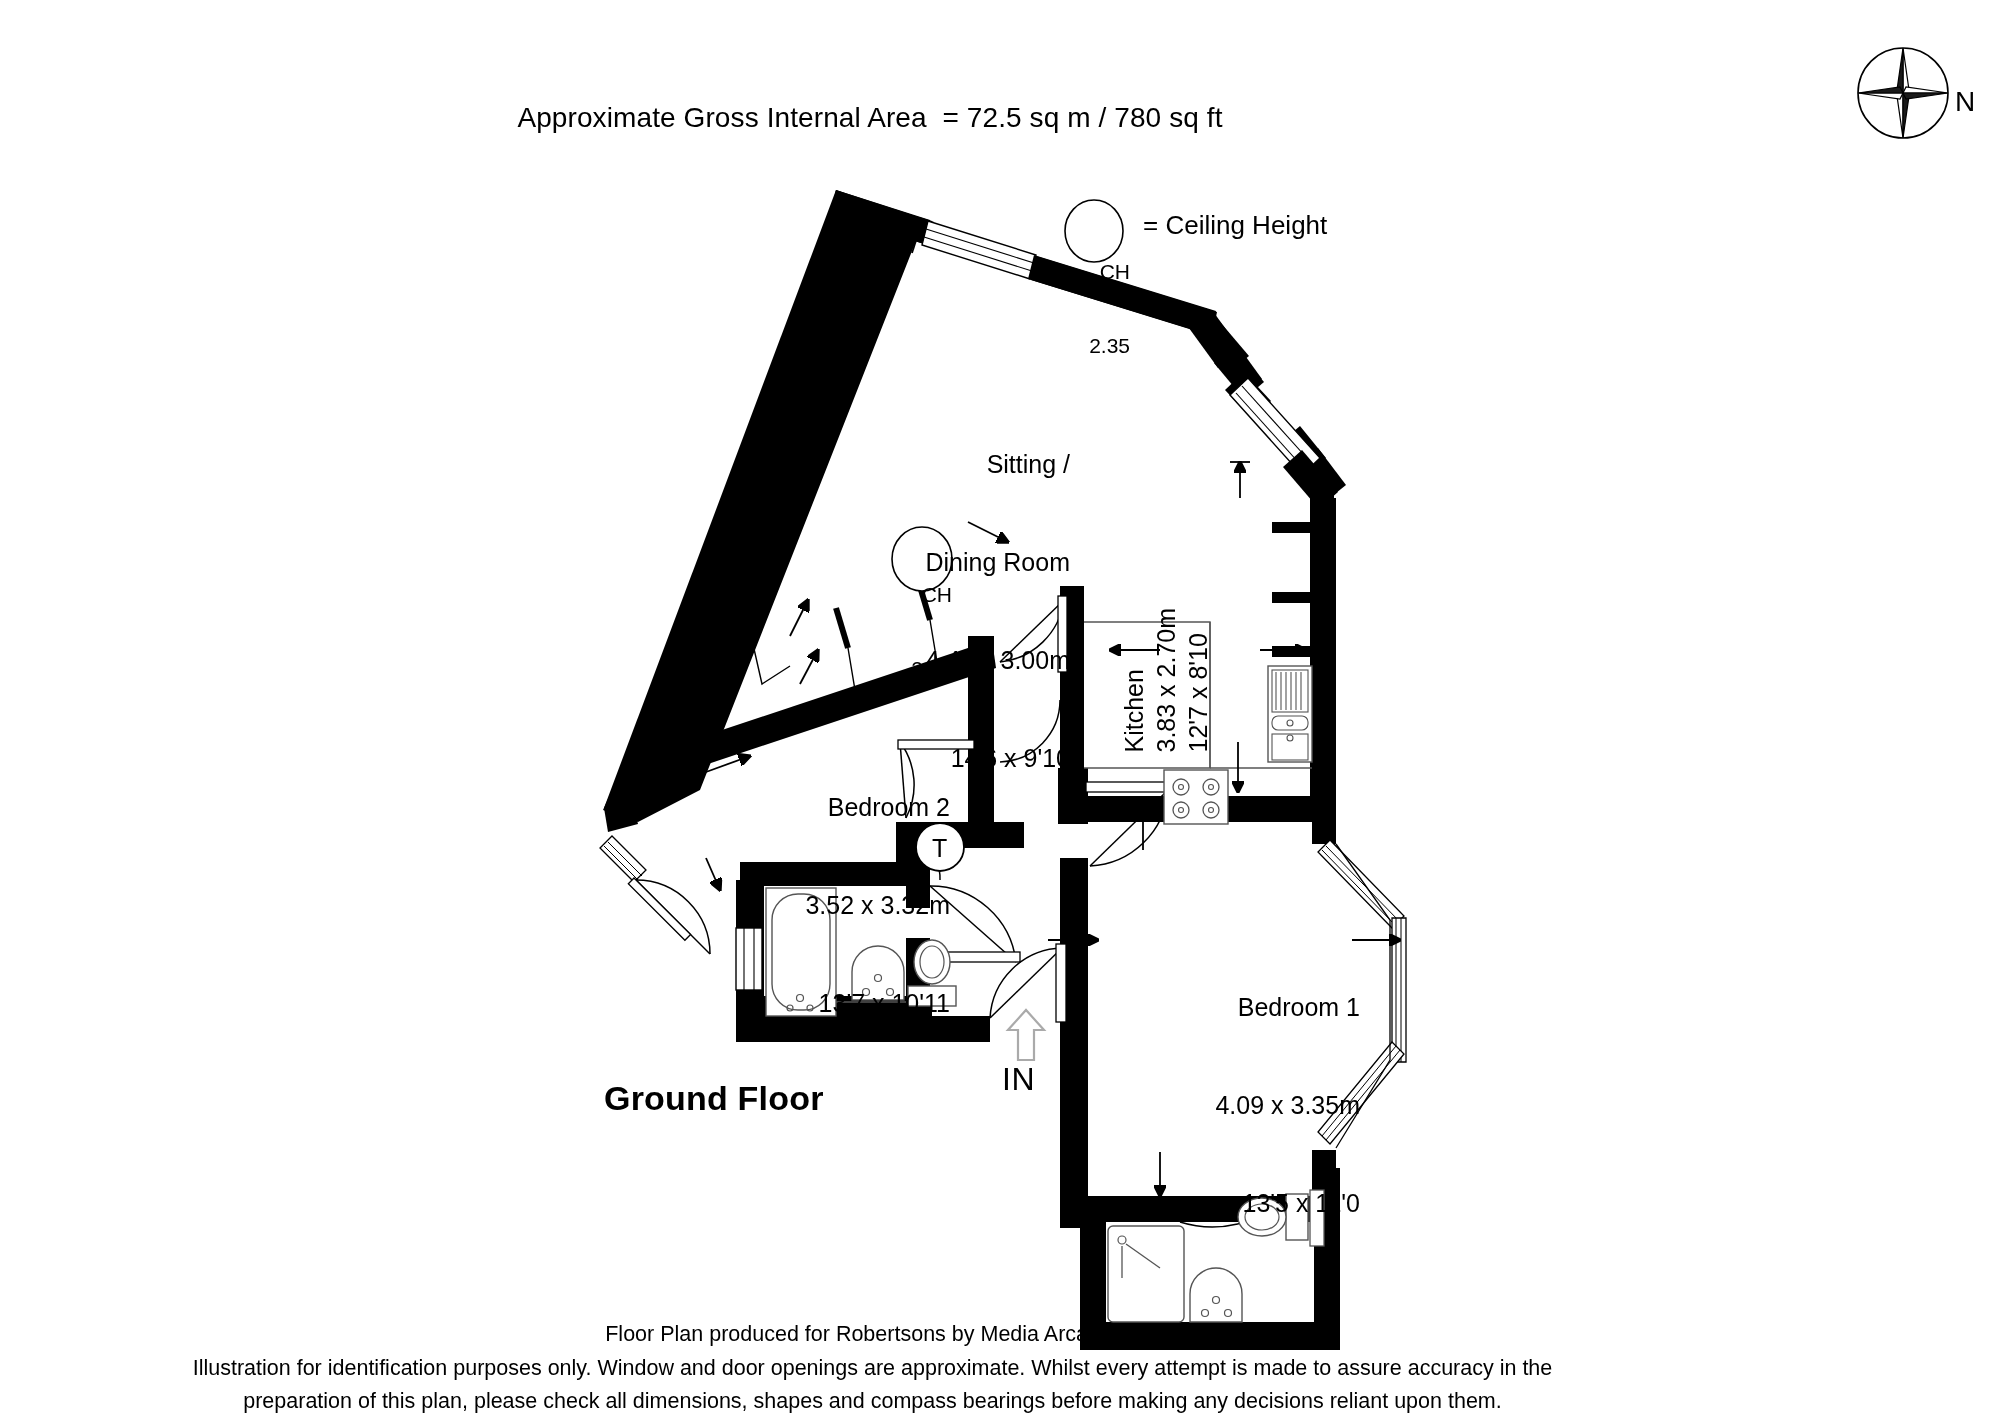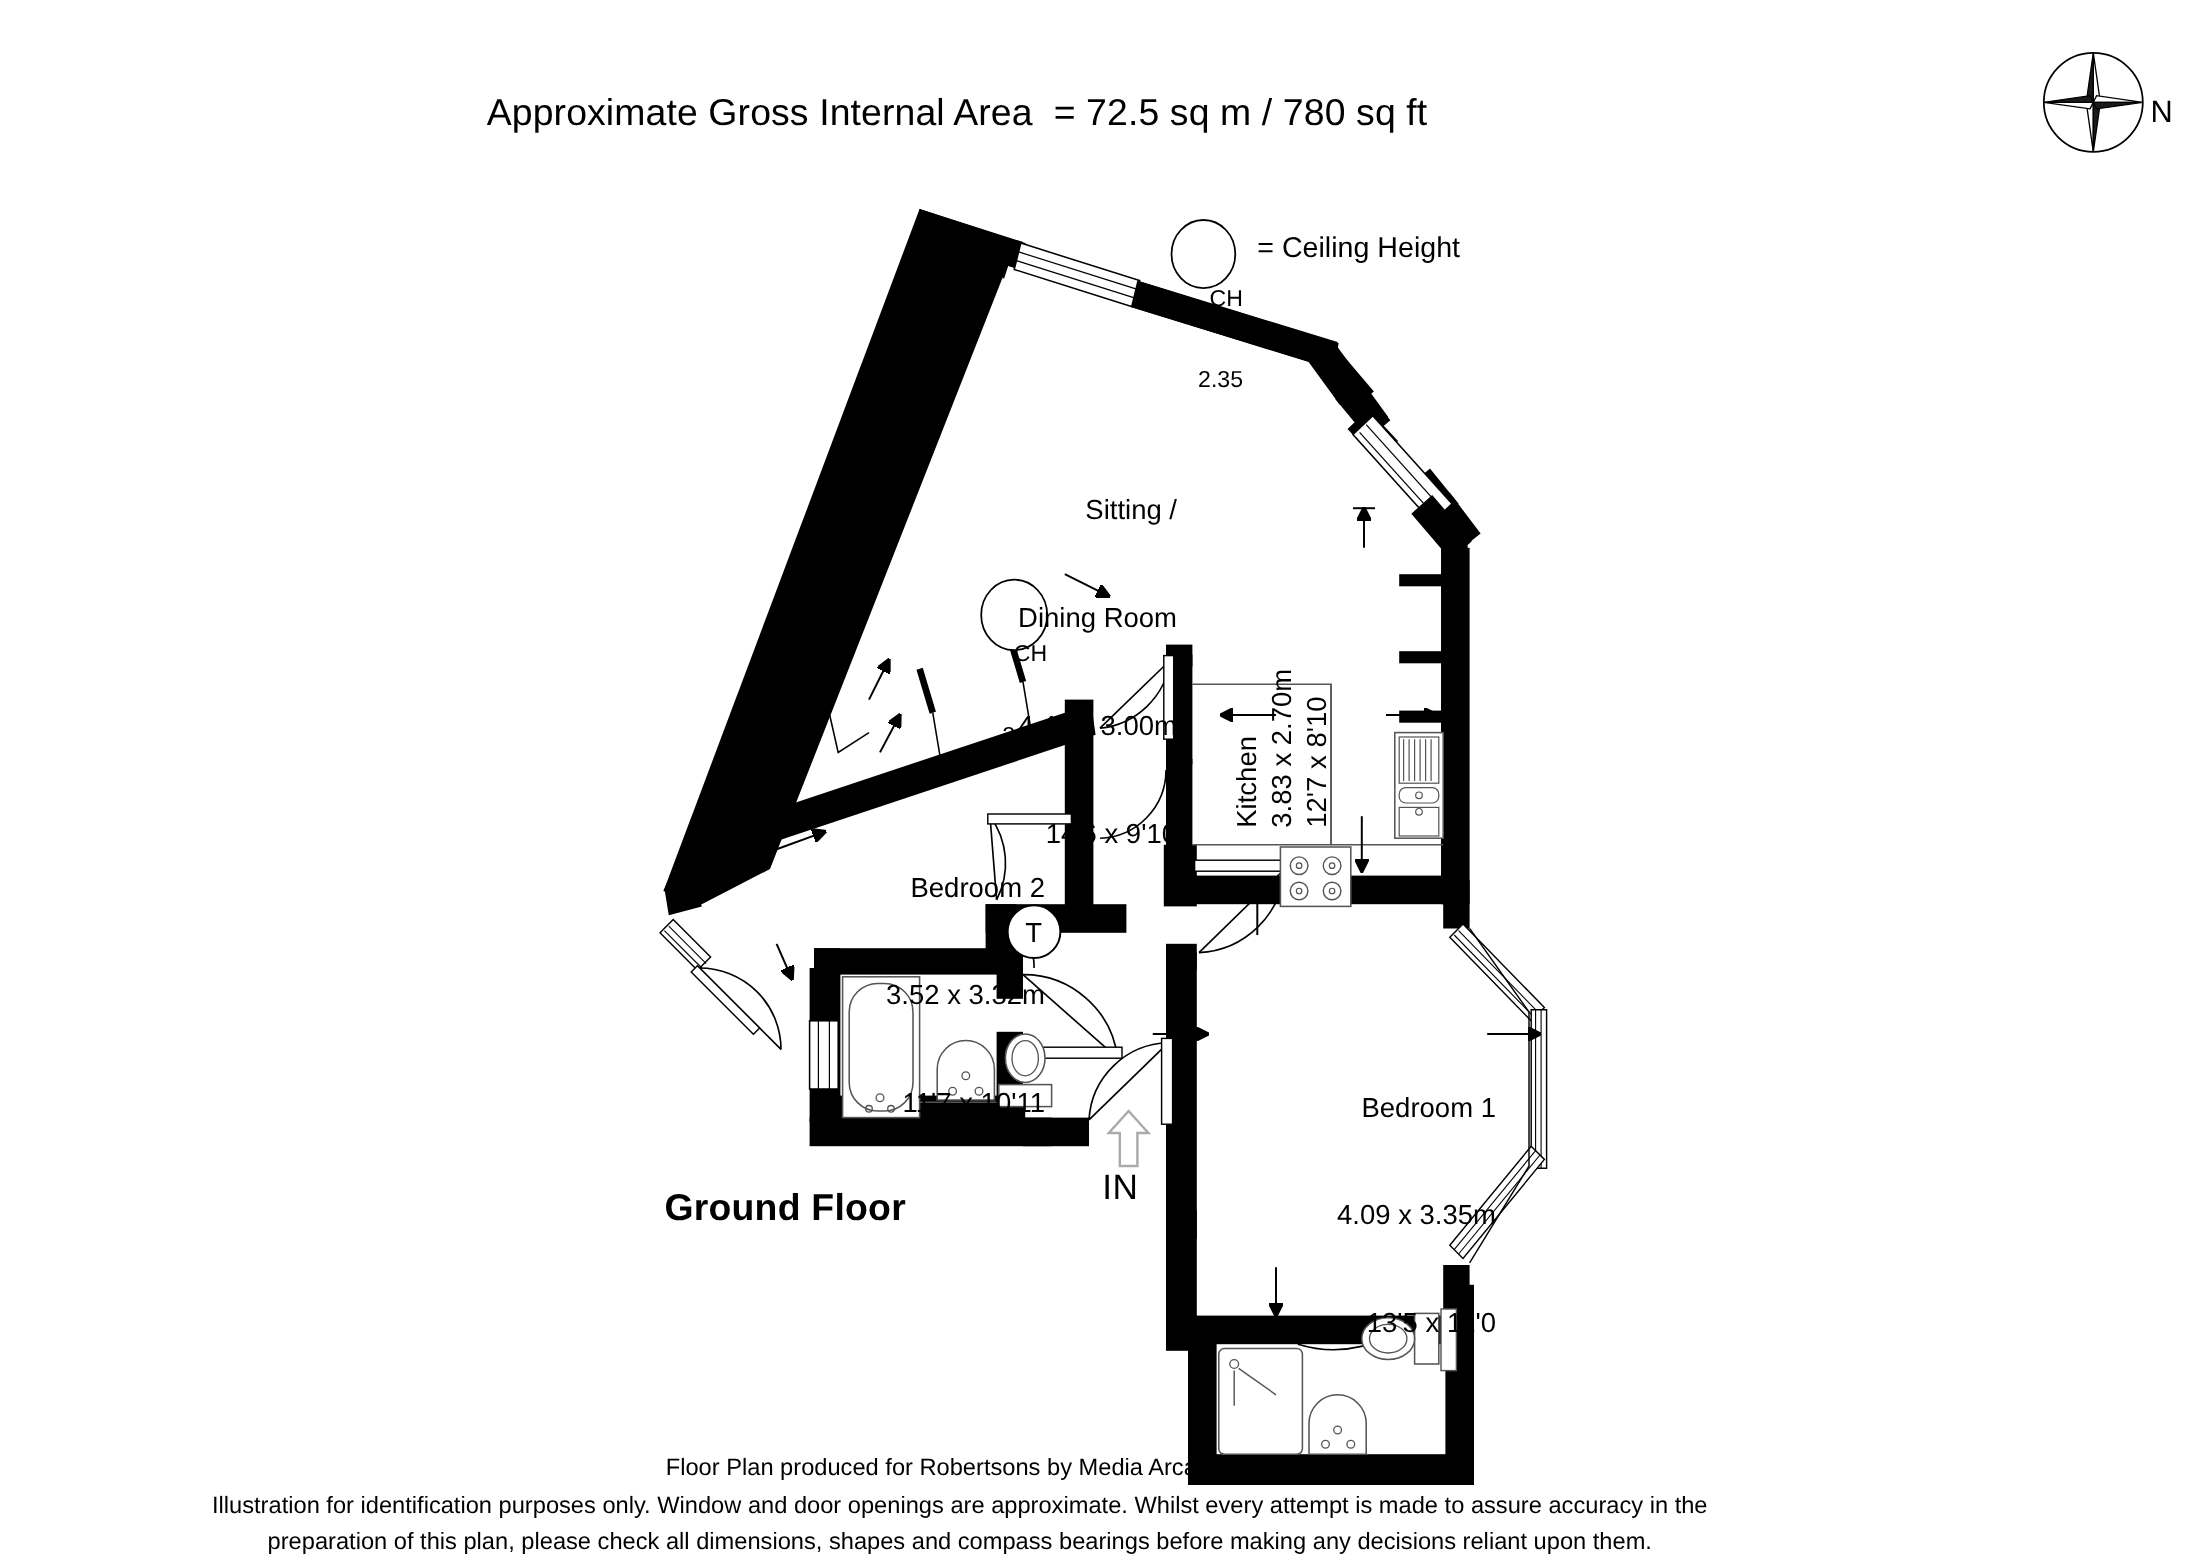--- a/index.html
+++ b/index.html
@@ -16,24 +16,24 @@
     overflow: hidden;
   }
   #plan-root {
     position: absolute;
     left: 0; top: 0;
     width: 2000px;
     height: 1425px;
   }
   .area-title {
     position: absolute;
-    left: 0; top: 84px;
+    left: 0; top: 102px;
     width: 1740px;
     text-align: center;
-    font-size: 34px;
+    font-size: 28px;
     letter-spacing: 0.1px;
     white-space: pre;
   }
   .ch-legend-text {
     position: absolute;
     left: 1143px; top: 210px;
     font-size: 26px;
     white-space: pre;
   }
   .compass-label {
@@ -440,21 +440,21 @@
     <span>14'6 x 9'10</span>
   </div>
 
   <div class="room-vertical" style="left:1150px;top:720px;">Kitchen</div>
   <div class="room-vertical" style="left:1182px;top:720px;">3.83 x 2.70m</div>
   <div class="room-vertical" style="left:1214px;top:720px;">12'7 x 8'10</div>
 
   <div class="room-label" style="left:700px;top:725px;width:250px;">
     <span>Bedroom 2</span>
     <span>3.52 x 3.32m</span>
-    <span>11'7 x 10'11</span>
+    <span>13'7 x 10'11</span>
   </div>
 
   <div class="room-label" style="left:1110px;top:925px;width:250px;">
     <span>Bedroom 1</span>
     <span>4.09 x 3.35m</span>
     <span>13'5 x 11'0</span>
   </div>
 
   <div class="floor-label">Ground Floor</div>
   <div class="in-label">IN</div>

